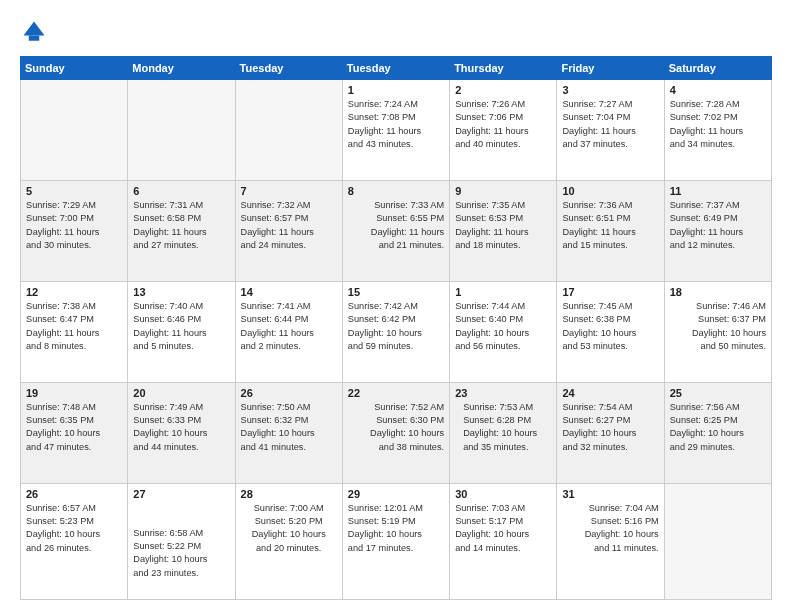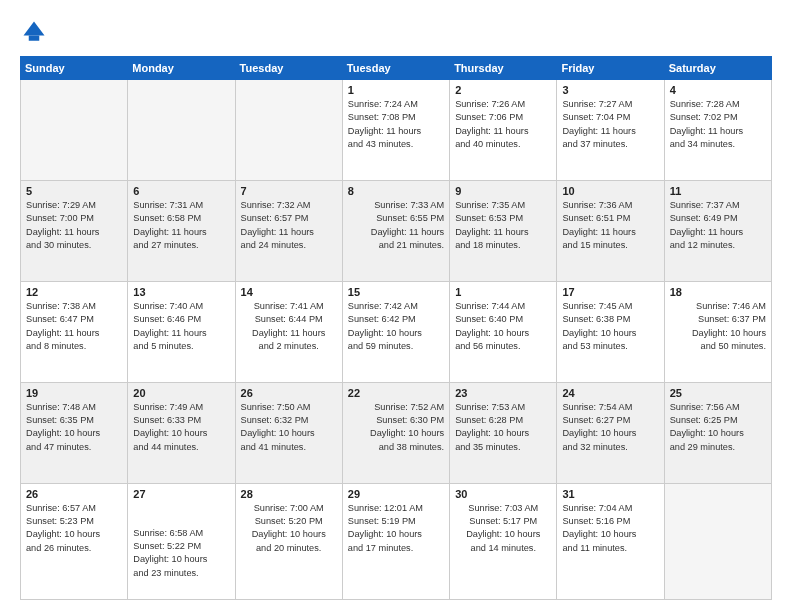--- a/index.html
+++ b/index.html
@@ -222,21 +222,21 @@
           </td>
           <td>
             <span class="day-num">13</span>
             <div class="day-info" style="white-space: pre-line;">Sunrise: 7:40 AM
 Sunset: 6:46 PM
 Daylight: 11 hours
 and 5 minutes.</div>
           </td>
           <td>
             <span class="day-num">14</span>
-            <div class="day-info" style="white-space: pre-line; text-align: center;">Sunrise: 7:41 AM
+            <div class="day-info" style="white-space: pre-line;">Sunrise: 7:41 AM
 Sunset: 6:44 PM
 Daylight: 11 hours
 and 2 minutes.</div>
           </td>
           <td>
             <span class="day-num">15</span>
             <div class="day-info" style="white-space: pre-line;">Sunrise: 7:42 AM
 Sunset: 6:42 PM
 Daylight: 10 hours
 and 59 minutes.</div>
@@ -287,21 +287,21 @@
           </td>
           <td>
             <span class="day-num">22</span>
             <div class="day-info" style="white-space: pre-line; text-align: right;">Sunrise: 7:52 AM
 Sunset: 6:30 PM
 Daylight: 10 hours
 and 38 minutes.</div>
           </td>
           <td>
             <span class="day-num">23</span>
-            <div class="day-info" style="white-space: pre-line;">Sunrise: 7:53 AM
+            <div class="day-info" style="white-space: pre-line; margin-left: 8px;">Sunrise: 7:53 AM
 Sunset: 6:28 PM
 Daylight: 10 hours
 and 35 minutes.</div>
           </td>
           <td>
             <span class="day-num">24</span>
             <div class="day-info" style="white-space: pre-line;">Sunrise: 7:54 AM
 Sunset: 6:27 PM
 Daylight: 10 hours
 and 32 minutes.</div>
@@ -338,28 +338,28 @@
           </td>
           <td>
             <span class="day-num">29</span>
             <div class="day-info" style="white-space: pre-line;">Sunrise: 12:01 AM
 Sunset: 5:19 PM
 Daylight: 10 hours
 and 17 minutes.</div>
           </td>
           <td>
             <span class="day-num">30</span>
-            <div class="day-info" style="white-space: pre-line; text-align: center;">Sunrise: 7:03 AM
+            <div class="day-info" style="white-space: pre-line;">Sunrise: 7:03 AM
 Sunset: 5:17 PM
 Daylight: 10 hours
 and 14 minutes.</div>
           </td>
           <td>
             <span class="day-num">31</span>
-            <div class="day-info" style="white-space: pre-line;">Sunrise: 7:04 AM
+            <div class="day-info" style="white-space: pre-line; text-align: right;">Sunrise: 7:04 AM
 Sunset: 5:16 PM
 Daylight: 10 hours
 and 11 minutes.</div>
           </td>
           <td class="empty"></td>
         </tr>
       </tbody>
   </table>
 </div>
 

